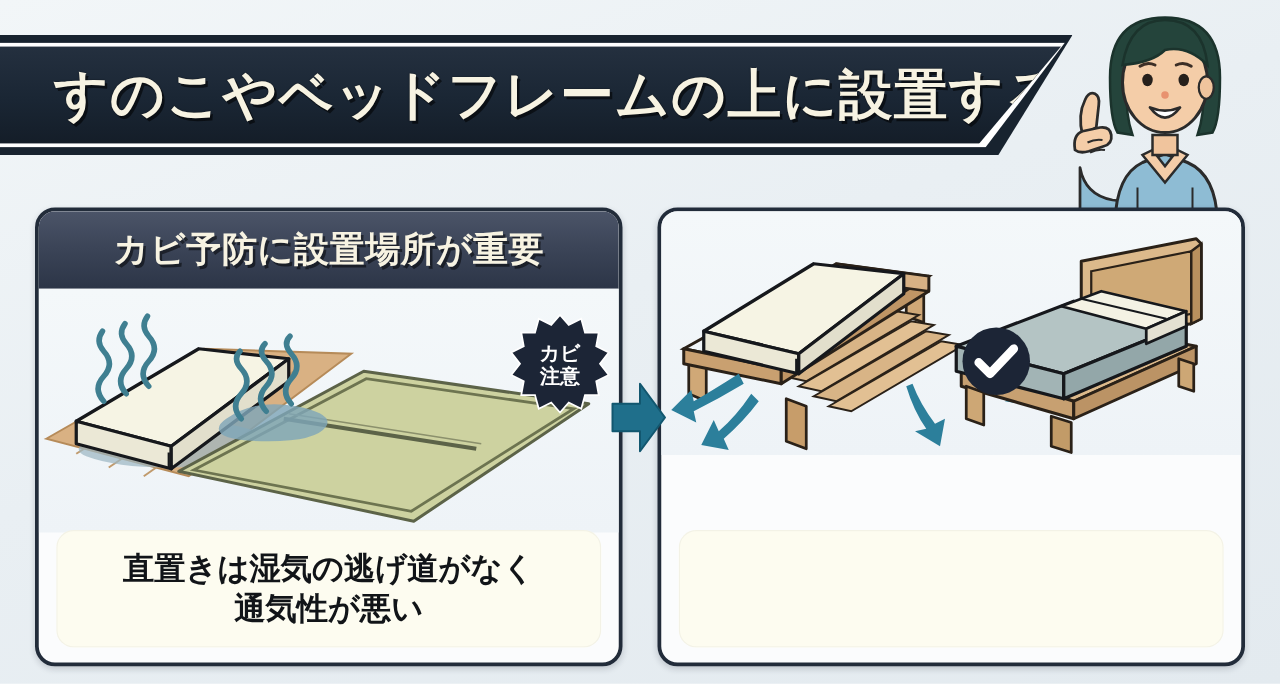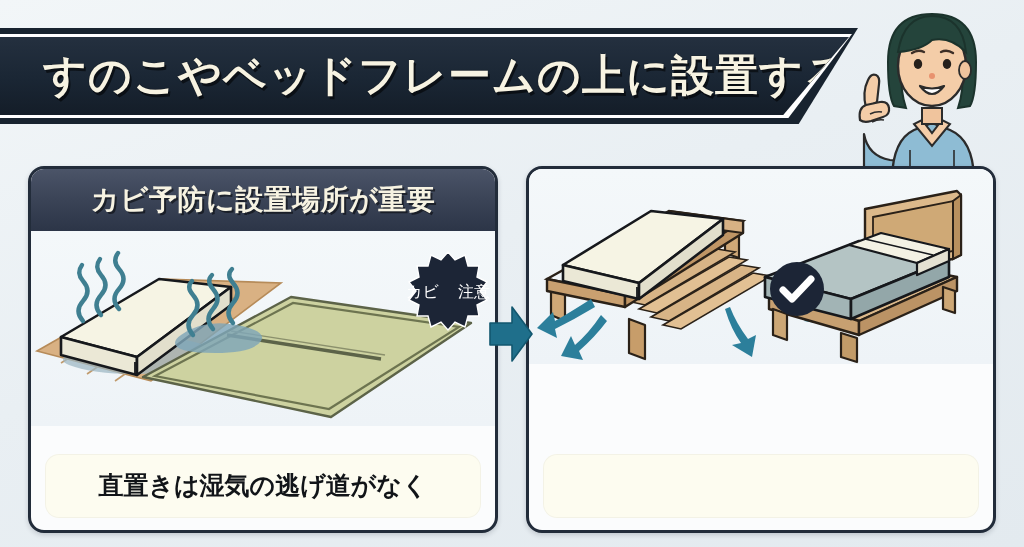--- a/index.html
+++ b/index.html
@@ -105,21 +105,21 @@
 
   .card-art {
     position: relative;
     height: 195px;
     background: linear-gradient(180deg, #f4f8fa 0%, #eef3f7 100%);
   }
 
   .card-caption {
     position: absolute;
     left: 14px; right: 14px; bottom: 12px;
-    height: 64px;
+    height: 94px;
     background: #fdfcf0;
     border-radius: 14px;
     display: flex;
     flex-direction: column;
     align-items: center;
     justify-content: center;
     box-shadow: inset 0 0 0 1px rgba(0,0,0,.04);
   }
   .card-caption span {
     font-size: 25px;
@@ -141,26 +141,26 @@
   .mold-badge {
     position: absolute;
     left: 406px; top: 250px;
     width: 84px; height: 84px;
     z-index: 7;
   }
   .badge-label {
     position: absolute;
     inset: 0;
     display: flex;
-    flex-direction: row;
+    flex-direction: column;
     align-items: center;
-    justify-content: space-between;
+    justify-content: center;
     color: #ffffff;
     font-size: 16px;
-    font-weight: 400;
+    font-weight: 700;
     line-height: 1.12;
     pointer-events: none;
   }
   .check-badge {
     position: absolute;
     left: 769px; top: 261px;
     width: 56px; height: 56px;
     z-index: 7;
   }
 </style>
@@ -257,20 +257,21 @@
         <g fill="none" stroke="#3f7f91" stroke-width="4.4" stroke-linecap="round">
           <path d="M162 104 q-9 -10 0 -20 q9 -10 0 -20 q-7 -8 -1 -14"></path>
           <path d="M182 98 q-9 -10 0 -20 q9 -10 0 -20 q-7 -8 -1 -14"></path>
           <path d="M202 92 q-9 -10 0 -20 q9 -10 0 -20 q-7 -8 -1 -14"></path>
         </g>
       </svg>
     </div>
 
     <div class="card-caption">
       <span>直置きは湿気の逃げ道がなく</span>
+      <span>通気性が悪い</span>
     </div>
   </div>
 
   <div class="card right">
 
     <div class="card-art">
       <svg viewBox="0 0 464 195" width="464" height="195">
 
         <g>
 

